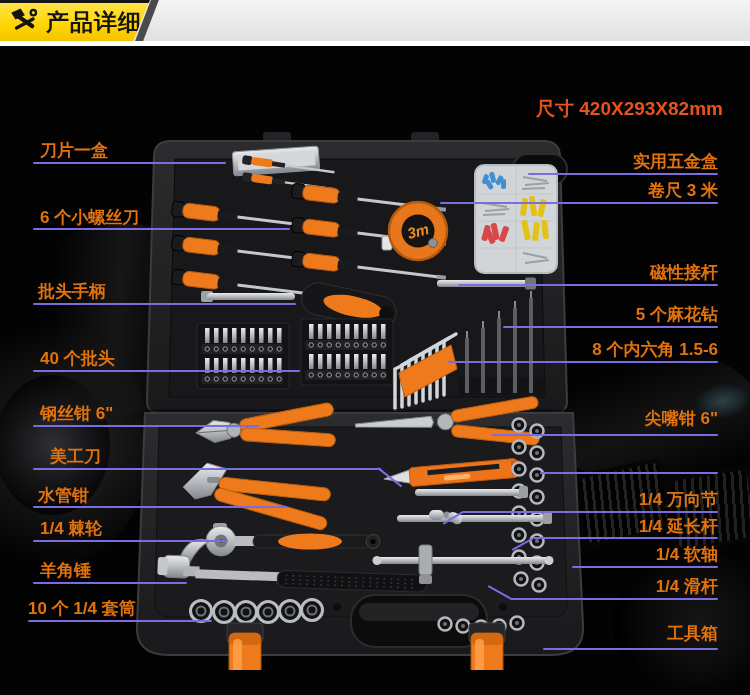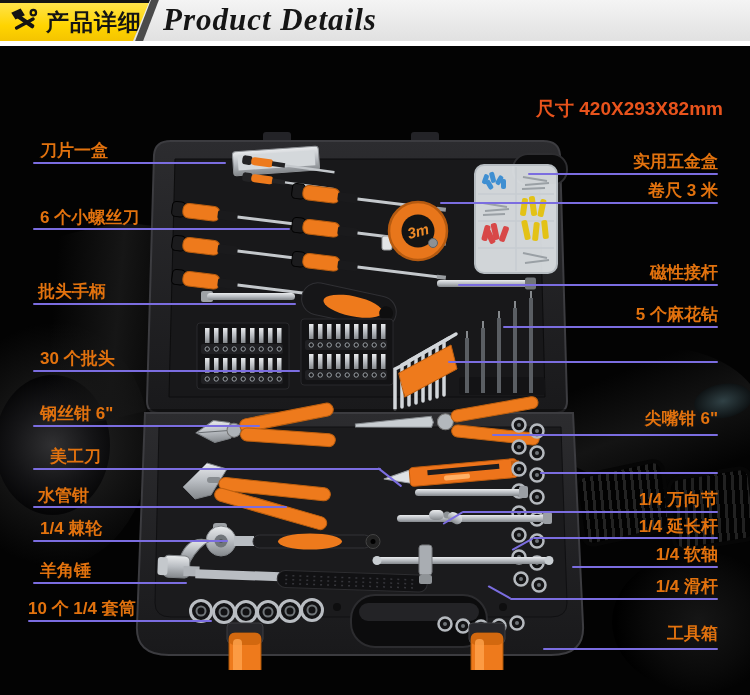--- a/index.html
+++ b/index.html
@@ -63,21 +63,20 @@
           <rect x="5" y="16" width="28" height="5" rx="2" transform="rotate(35 20 20)"></rect>
           <rect x="7" y="20" width="26" height="4" rx="2" transform="rotate(-28 20 20)"></rect>
           <path d="M5,9 l11,-5 5,8 -11,5 z"></path>
           <circle cx="31" cy="9" r="4.5"></circle>
           <circle cx="31" cy="9" r="1.8" fill="#ffd400"></circle>
         </g>
       </svg>
       <span class="badge-label">产品详细</span>
     </div>
     <div class="badge-slash"></div>
-    <div class="header-title">Product Details</div>
   </div>
 
   <div class="car wheelL"></div>
   <div class="car rimL"></div>
   <div class="car bodyL"></div>
   <div class="car hoodR"></div>
   <div class="car headlight"></div>
   <div class="car grille1"></div>
   <div class="car grille2"></div>
   <div class="car wheelR"></div>
@@ -368,21 +367,21 @@
   </svg>
 
   <div class="product-size">尺寸 420X293X82mm</div>
 
   <div class="co" style="left:40px;top:139px">刀片一盒</div>
   <div class="cl" style="left:33px;top:162px;width:193px"></div>
   <div class="co" style="left:40px;top:206px">6 个小螺丝刀</div>
   <div class="cl" style="left:33px;top:228px;width:257px"></div>
   <div class="co" style="left:38px;top:280px">批头手柄</div>
   <div class="cl" style="left:33px;top:303px;width:263px"></div>
-  <div class="co" style="left:40px;top:347px">30 个批头</div>
+  <div class="co" style="left:40px;top:347px">40 个批头</div>
   <div class="cl" style="left:33px;top:370px;width:267px"></div>
   <div class="co" style="left:40px;top:402px">钢丝钳 6"</div>
   <div class="cl" style="left:33px;top:425px;width:227px"></div>
   <div class="co" style="left:50px;top:445px">美工刀</div>
   <div class="cl" style="left:33px;top:468px;width:348px"></div>
   <div class="cl" style="left:378px;top:467px;width:30px;transform:rotate(38deg);transform-origin:left center"></div>
   <div class="co" style="left:38px;top:484px">水管钳</div>
   <div class="cl" style="left:33px;top:506px;width:254px"></div>
   <div class="co" style="left:40px;top:517px">1/4 棘轮</div>
   <div class="cl" style="left:33px;top:540px;width:195px"></div>
@@ -392,20 +391,21 @@
   <div class="cl" style="left:28px;top:620px;width:184px"></div>
 
   <div class="co co-r" style="top:150px">实用五金盒</div>
   <div class="cl" style="left:528px;top:173px;width:190px"></div>
   <div class="co co-r" style="top:179px">卷尺 3 米</div>
   <div class="cl" style="left:440px;top:202px;width:278px"></div>
   <div class="co co-r" style="top:261px">磁性接杆</div>
   <div class="cl" style="left:458px;top:284px;width:260px"></div>
   <div class="co co-r" style="top:303px">5 个麻花钻</div>
   <div class="cl" style="left:503px;top:326px;width:215px"></div>
+  <div class="co co-r" style="top:338px">8 个内六角 1.5-6</div>
   <div class="cl" style="left:448px;top:361px;width:270px"></div>
   <div class="co co-r" style="top:407px">尖嘴钳 6"</div>
   <div class="cl" style="left:492px;top:434px;width:226px"></div>
   <div class="cl" style="left:540px;top:472px;width:178px"></div>
   <div class="co co-r" style="top:488px">1/4 万向节</div>
   <div class="cl" style="left:462px;top:511px;width:256px"></div>
   <div class="cl" style="left:443px;top:523px;width:23px;transform:rotate(-31deg);transform-origin:left center"></div>
   <div class="co co-r" style="top:515px">1/4 延长杆</div>
   <div class="cl" style="left:533px;top:537px;width:185px"></div>
   <div class="cl" style="left:512px;top:549px;width:24px;transform:rotate(-29deg);transform-origin:left center"></div>

